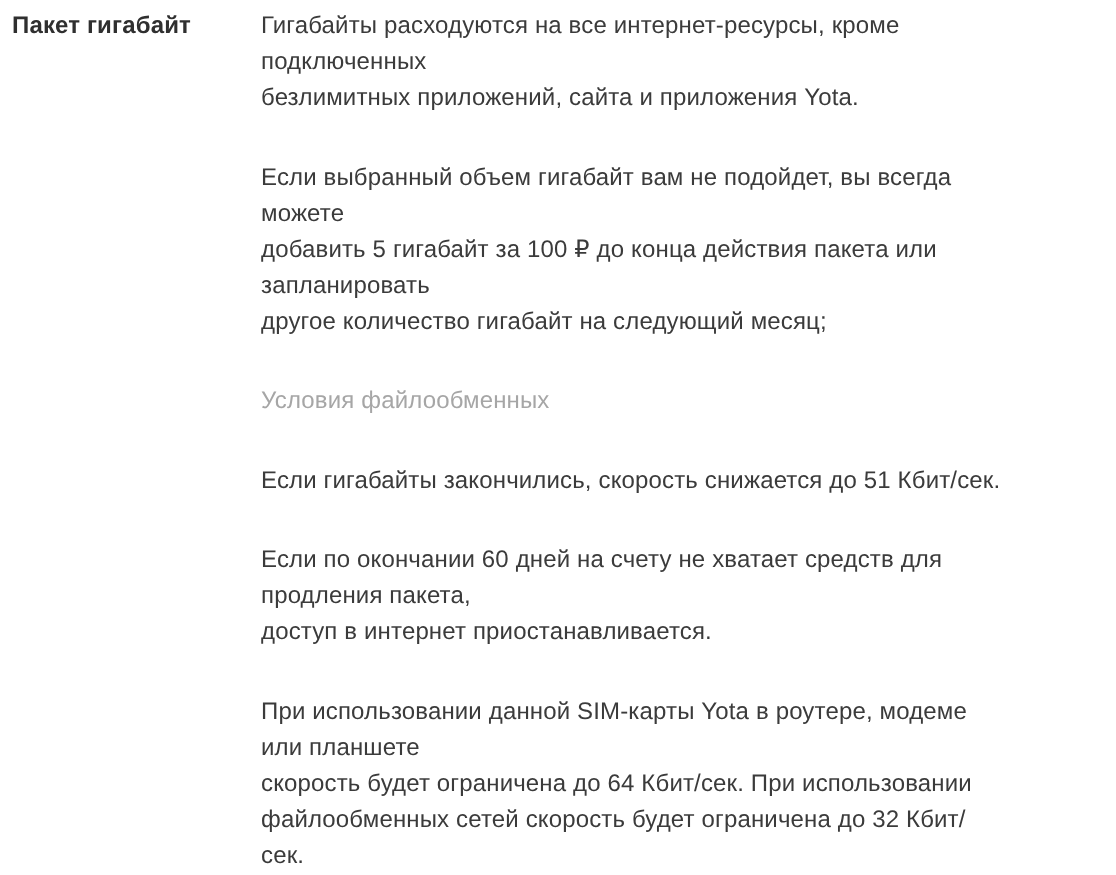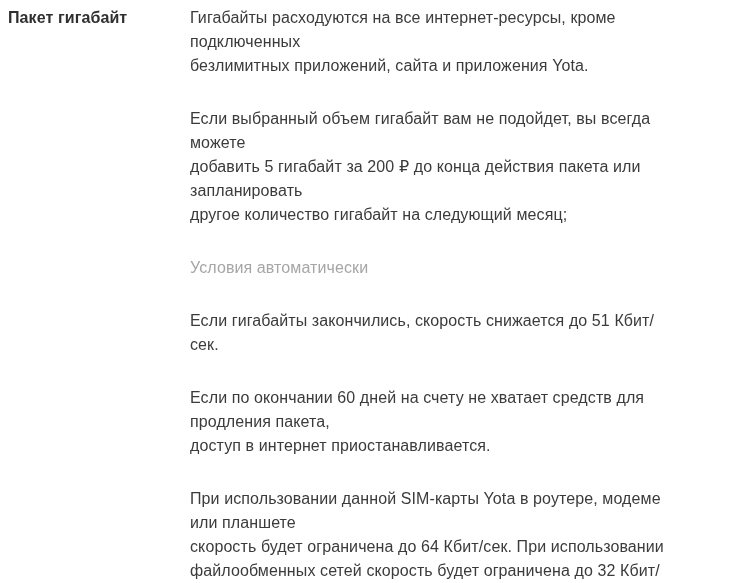--- a/index.html
+++ b/index.html
@@ -34,21 +34,21 @@
     line-height: 24px;
     font-weight: 700;
     color: #2f2f2f;
     letter-spacing: 0.1px;
   }
   .right-col {
     flex: 1 1 auto;
     max-width: 496px;
   }
   .right-col p {
-    margin: 0 0 29px 16px;
+    margin: 0 0 29px 0;
     font-size: 16px;
     line-height: 24px;
     color: #3b3b3b;
     white-space: pre-line; 
     letter-spacing: 0.1px;
   }
   .right-col p.muted {
     color: #a6a6a6;
   }
 </style>
@@ -60,24 +60,24 @@
 
     <div class="left-col">
       <div class="section-title">Пакет гигабайт</div>
     </div>
 
     <div class="right-col">
       <p>Гигабайты расходуются на все интернет-ресурсы, кроме подключенных
 безлимитных приложений, сайта и приложения Yota.</p>
 
       <p>Если выбранный объем гигабайт вам не подойдет, вы всегда можете
-добавить 5 гигабайт за 200 ₽ до конца действия пакета или запланировать
+добавить 5 гигабайт за 100 ₽ до конца действия пакета или запланировать
 другое количество гигабайт на следующий месяц;</p>
 
-      <p class="muted">Условия автоматически</p>
+      <p class="muted">Условия файлообменных</p>
 
 
       <p>Если гигабайты закончились, скорость снижается до 51 Кбит/сек.</p>
 
       <p>Если по окончании 60 дней на счету не хватает средств для продления пакета,
 доступ в интернет приостанавливается.</p>
 
       <p>При использовании данной SIM-карты Yota в роутере, модеме или планшете
 скорость будет ограничена до 64 Кбит/сек. При использовании
 файлообменных сетей скорость будет ограничена до 32 Кбит/сек.</p>

